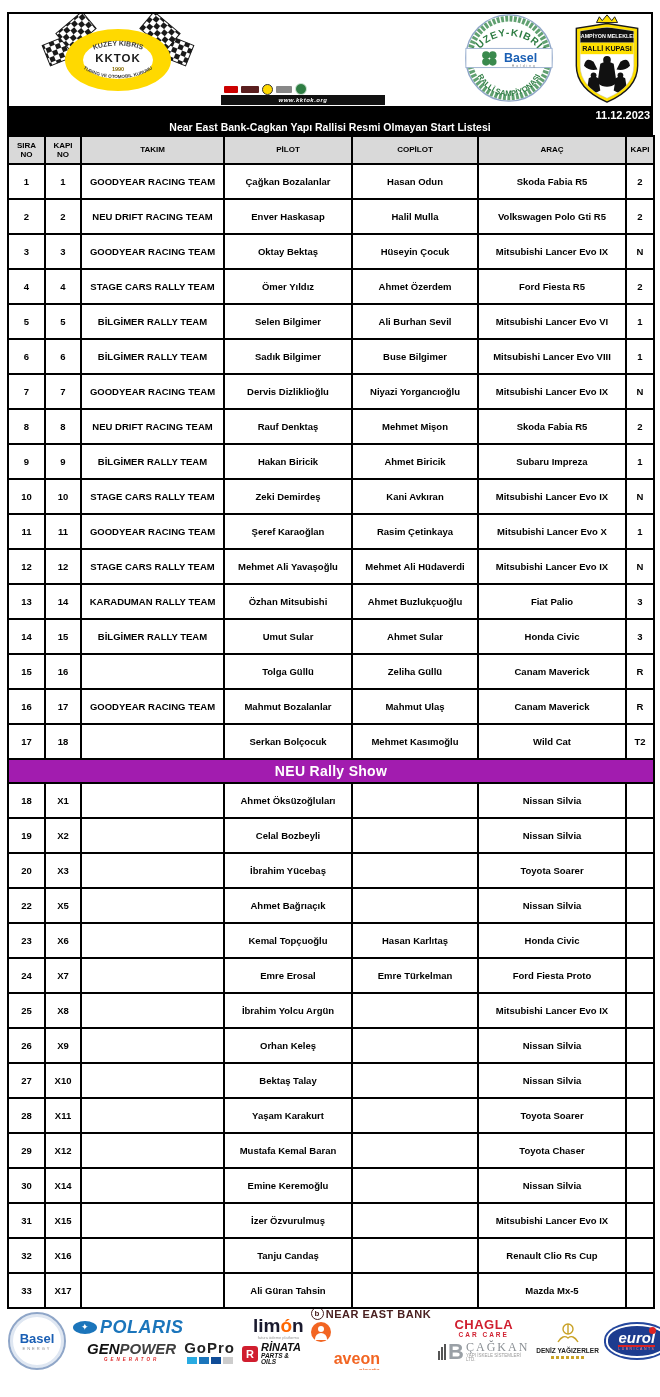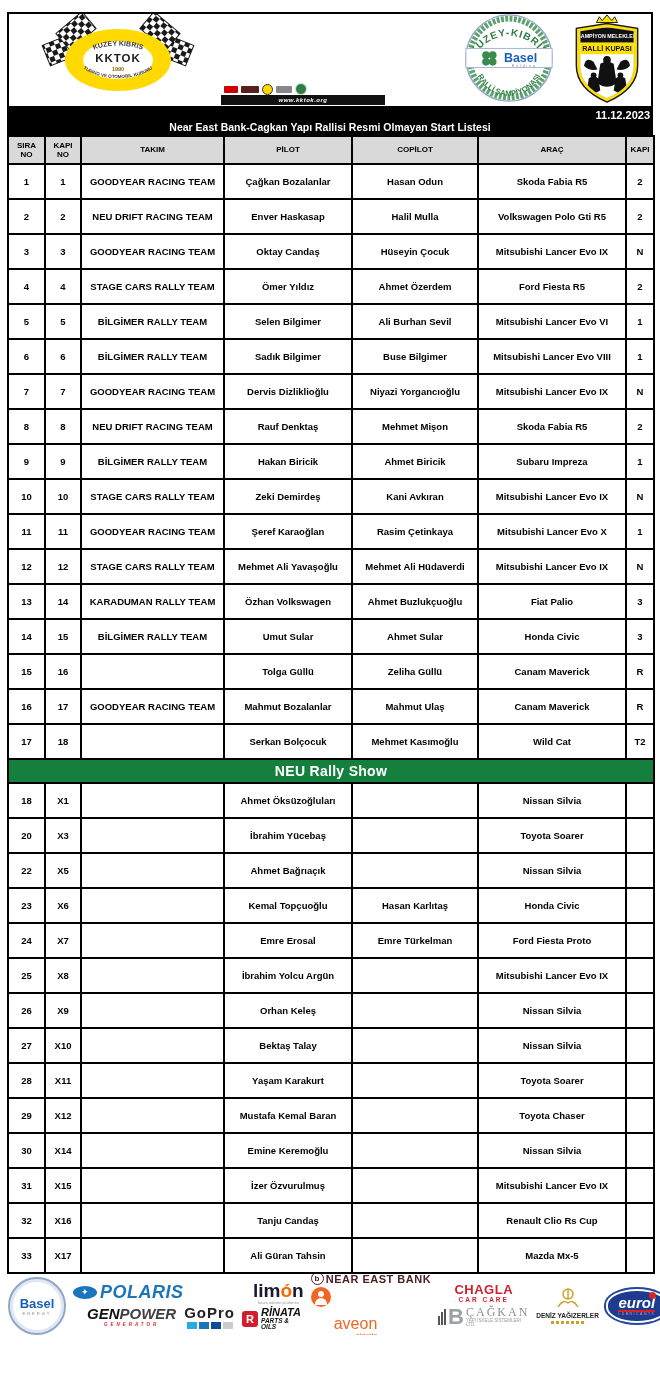--- a/index.html
+++ b/index.html
@@ -50,21 +50,21 @@
   table.start th,table.start td{border:2px solid #000;overflow:hidden;}
   table.start th{
     background:#d9d9d9;font-size:8px;font-weight:bold;height:24px;line-height:1.15;
     padding:1px;text-align:center;vertical-align:middle;
   }
   table.start td{
     font-size:9.5px;font-weight:bold;height:33px;text-align:center;vertical-align:middle;
     padding:0 1px;background:#fff;
   }
   tr.banner-row td{
-    background:#15803d;color:#fff;font-size:14px;font-weight:bold;height:22px;letter-spacing:.3px;
+    background:#a21caf;color:#fff;font-size:14px;font-weight:bold;height:22px;letter-spacing:.3px;
   }
   
   .footer{height:59px;display:flex;align-items:center;gap:7px;padding:2px 4px 0 8px;overflow:hidden;}
   .stack{display:flex;flex-direction:column;justify-content:center;gap:2px;}
   .sp-basel{width:54px;height:54px;border-radius:50%;border:2px solid #8fa6c8;
     box-shadow:inset 0 0 0 3px #dfe7f2;display:flex;flex-direction:column;align-items:center;
     justify-content:center;flex:none;}
   .sp-basel .nm{color:#1a5fb4;font-weight:bold;font-size:13px;}
   .sp-basel .sb{font-size:4px;letter-spacing:2px;color:#888;}
   .sp-polaris{display:flex;align-items:center;gap:3px;color:#1b75bb;font-weight:900;
@@ -94,21 +94,21 @@
     letter-spacing:.5px;white-space:nowrap;}
   .neb-icon{width:11px;height:11px;border:1.5px solid #4a2020;border-radius:50%;font-size:8px;
     line-height:11px;text-align:center;font-weight:bold;flex:none;}
   .sp-aveon{display:flex;align-items:flex-start;gap:3px;}
   .av-icon{width:20px;height:20px;border-radius:50%;background:#f26522;position:relative;flex:none;}
   .av-icon::before{content:"";position:absolute;left:7px;top:4px;width:6px;height:6px;
     border-radius:50%;background:#fff;}
   .av-icon::after{content:"";position:absolute;left:4px;top:11px;width:12px;height:7px;
     border-radius:6px 6px 0 0;background:#fff;}
   .sp-aveon .tx{line-height:1;}
-  .sp-aveon .nm{color:#f26522;font-weight:400;font-size:16px;margin-top:29px;}
+  .sp-aveon .nm{color:#f26522;font-weight:700;font-size:16px;margin-top:29px;}
   .sp-aveon .sb{color:#f26522;font-size:7px;text-align:right;}
   .sp-chagla{text-align:center;color:#d01e2f;line-height:1;}
   .sp-chagla .nm{font-weight:900;font-size:13px;letter-spacing:.5px;}
   .sp-chagla .sb{font-size:6.5px;font-weight:bold;letter-spacing:2px;margin-top:1px;}
   .sp-cagkan{display:flex;align-items:center;gap:2px;}
   .cb-bars{display:flex;gap:1px;align-items:flex-end;height:16px;}
   .cb-bars i{width:2px;background:#555;}
   .cb-letter{font-size:22px;font-weight:bold;color:#9aa0a6;line-height:22px;}
   .sp-cagkan .tx{line-height:1;}
   .sp-cagkan .nm{font-family:"Liberation Serif",serif;font-size:12px;letter-spacing:2px;color:#8a8f94;}
@@ -273,21 +273,21 @@
         <td>NEU DRIFT RACING TEAM</td>
         <td>Enver Haskasap</td>
         <td>Halil Mulla</td>
         <td>Volkswagen Polo Gti R5</td>
         <td>2</td>
       </tr>
       <tr>
         <td>3</td>
         <td>3</td>
         <td>GOODYEAR RACING TEAM</td>
-        <td>Oktay Candaş</td>
+        <td>Oktay Bektaş</td>
         <td>Hüseyin Çocuk</td>
         <td>Mitsubishi Lancer Evo IX</td>
         <td>N</td>
       </tr>
       <tr>
         <td>4</td>
         <td>4</td>
         <td>STAGE CARS RALLY TEAM</td>
         <td>Ömer Yıldız</td>
         <td>Ahmet Özerdem</td>
@@ -363,21 +363,21 @@
         <td>STAGE CARS RALLY TEAM</td>
         <td>Mehmet Ali Yavaşoğlu</td>
         <td>Mehmet Ali Hüdaverdi</td>
         <td>Mitsubishi Lancer Evo IX</td>
         <td>N</td>
       </tr>
       <tr>
         <td>13</td>
         <td>14</td>
         <td>KARADUMAN RALLY TEAM</td>
-        <td>Özhan Volkswagen</td>
+        <td>Özhan Mitsubishi</td>
         <td>Ahmet Buzlukçuoğlu</td>
         <td>Fiat Palio</td>
         <td>3</td>
       </tr>
       <tr>
         <td>14</td>
         <td>15</td>
         <td>BİLGİMER RALLY TEAM</td>
         <td>Umut Sular</td>
         <td>Ahmet Sular</td>
@@ -412,20 +412,29 @@
         <td>T2</td>
       </tr>
       <tr class="banner-row">
         <td colspan="7">NEU Rally Show</td>
       </tr>
       <tr>
         <td>18</td>
         <td>X1</td>
         <td></td>
         <td>Ahmet Öksüzoğluları</td>
+        <td></td>
+        <td>Nissan Silvia</td>
+        <td></td>
+      </tr>
+      <tr>
+        <td>19</td>
+        <td>X2</td>
+        <td></td>
+        <td>Celal Bozbeyli</td>
         <td></td>
         <td>Nissan Silvia</td>
         <td></td>
       </tr>
       <tr>
         <td>20</td>
         <td>X3</td>
         <td></td>
         <td>İbrahim Yücebaş</td>
         <td></td>

